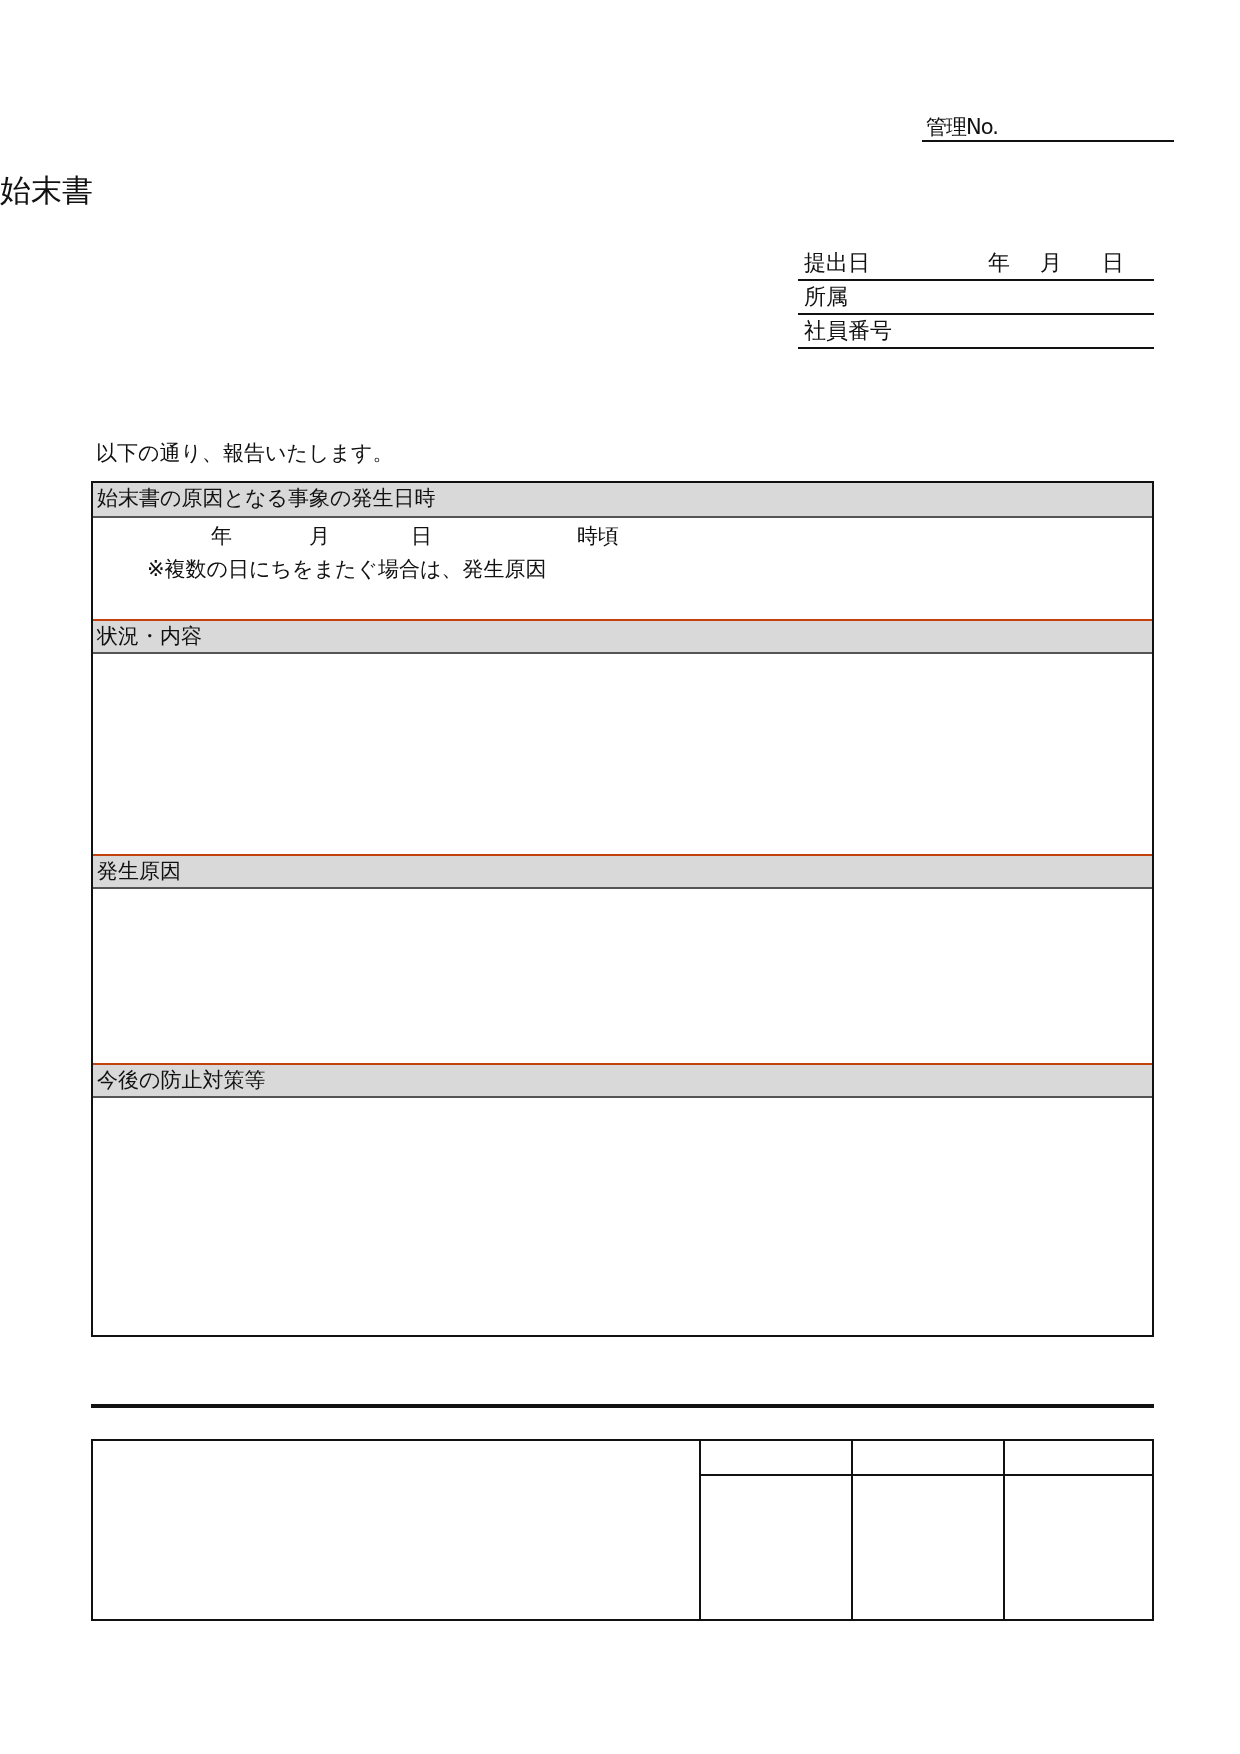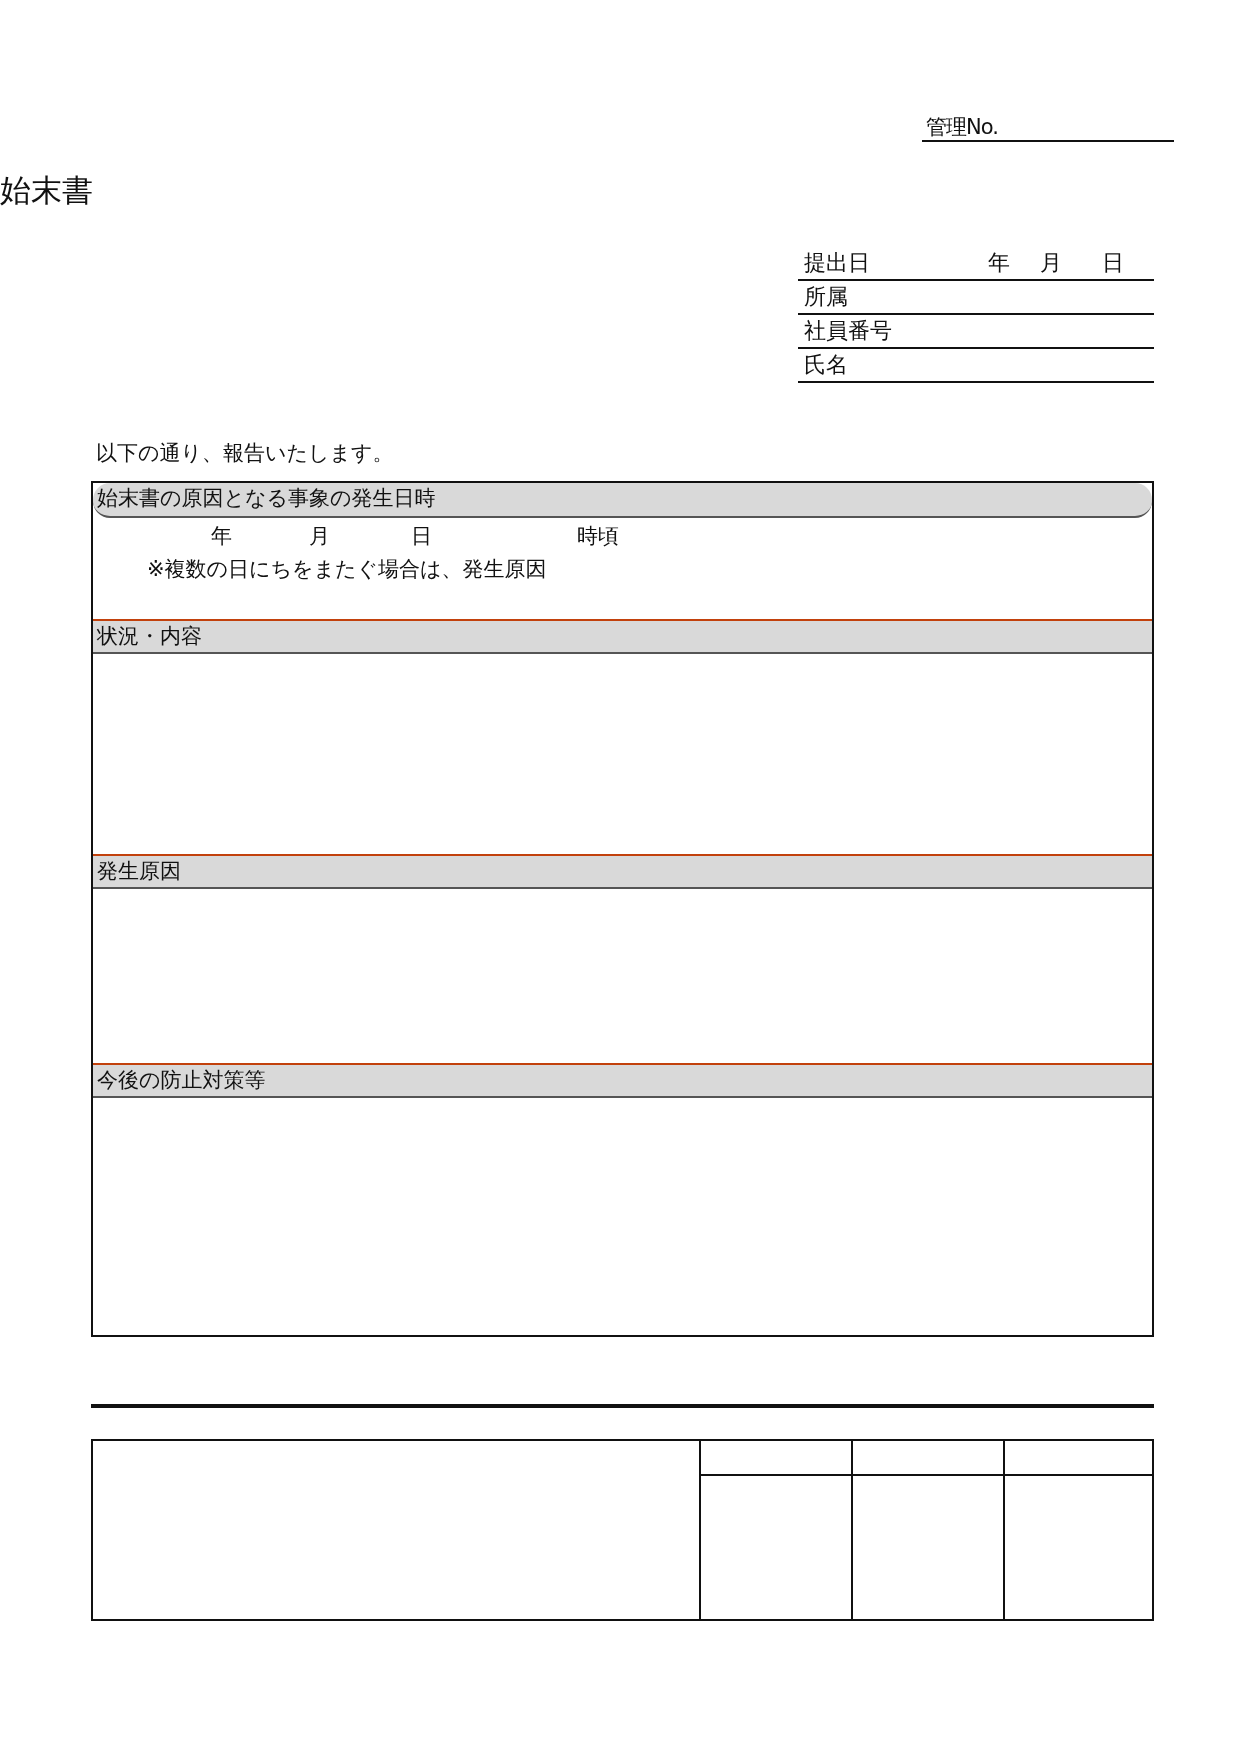--- a/index.html
+++ b/index.html
@@ -143,31 +143,27 @@
     <span class="date-part" style="left:304px;">日</span>
   </div>
   <div class="info-row">
     <span>所属</span>
     <span></span>
   </div>
   <div class="info-row">
     <span>社員番号</span>
     <span></span>
   </div>
-  <div class="info-row">
-    <span>氏名</span>
-    <span></span>
-  </div>
 </div>
 
 <div class="abs intro">以下の通り、報告いたします。</div>
 
 <div class="abs form">
 
-  <div class="section-head first" style="top:0;border-radius:17px;">始末書の原因となる事象の発生日時</div>
+  <div class="section-head first" style="top:0;">始末書の原因となる事象の発生日時</div>
   <div class="section-body date-line" style="top:35px; height:101px;">
     <span style="left:118px; top:3px;">年</span>
     <span style="left:216px; top:3px;">月</span>
     <span style="left:318px; top:3px;">日</span>
     <span style="left:484px; top:3px;">時頃</span>
     <div class="note">※複数の日にちをまたぐ場合は、発生原因</div>
   </div>
 
   <div class="section-head" style="top:136px;">状況・内容</div>
   <div class="section-body" style="top:171px; height:204px;">

